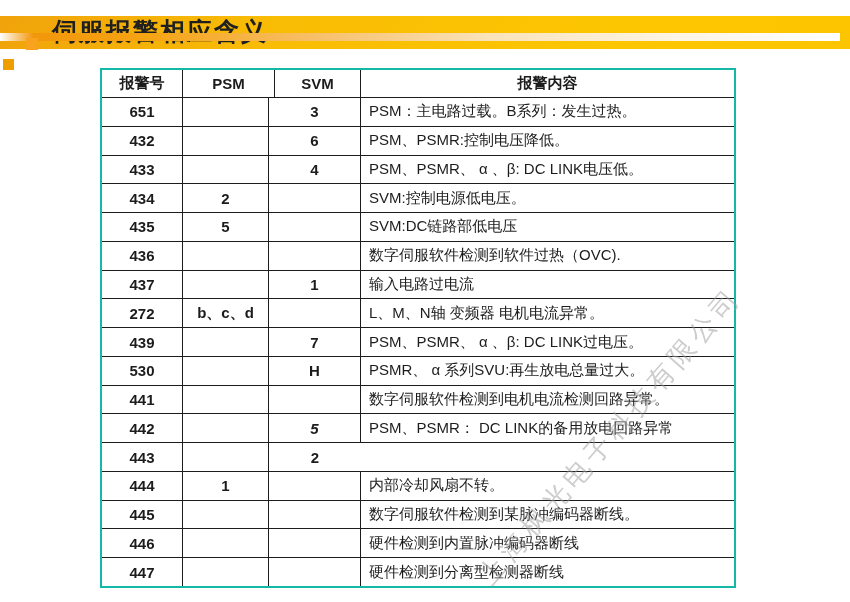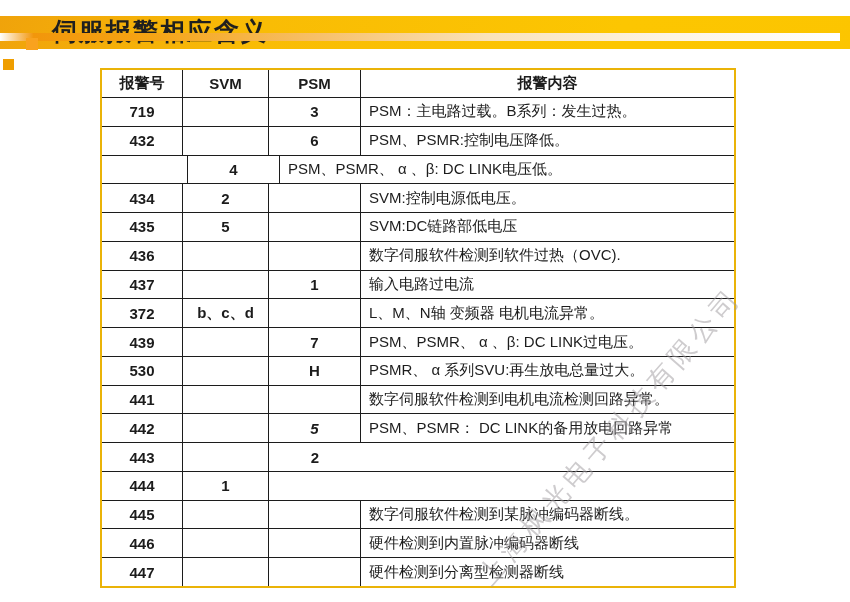--- a/index.html
+++ b/index.html
@@ -30,21 +30,21 @@
     position:absolute;left:26px;top:38px;width:12px;height:12px;
     background:#F9A21E;
   }
   .deco-square-2{
     position:absolute;left:3px;top:59px;width:11px;height:11px;
     background:#EF9E00;
   }
   
   .tbl{
     position:absolute;left:100px;top:68px;width:636px;height:520px;
-    border:2px solid #eab308;background:#ffffff;
+    border:2px solid #14b8a6;background:#ffffff;
     display:flex;flex-direction:column;box-sizing:border-box;
   }
   .tr{display:flex;flex:1;border-bottom:1px solid #1c1c1c;min-height:0;}
   .tr:last-child{border-bottom:none;}
   .tr.head{flex:0 0 27px;}
   .td{
     display:flex;align-items:center;justify-content:center;
     border-right:1px solid #1c1c1c;box-sizing:border-box;
     font-size:15px;color:#1c1c1c;white-space:nowrap;overflow:hidden;
   }
@@ -72,38 +72,39 @@
 <div class="title-bar">
   <h1>伺服报警相应含义</h1>
 </div>
 <div class="accent-strip"></div>
 <div class="deco-square-1"></div>
 <div class="deco-square-2"></div>
 
 <div class="tbl">
   <div class="tr head">
     <div class="td c0">报警号</div>
+    <div class="td c2">PSM</div>
     <div class="td c1">SVM</div>
-    <div class="td c2">PSM</div>
     <div class="td c3">报警内容</div>
   </div>
 
 <div class="tr">
-      <div class="td c0 num">719</div>
+      <div class="td c0 num">651</div>
       <div class="td c1 val"></div>
       <div class="td c2 val">3</div>
       <div class="td c3">PSM：主电路过载。B系列：发生过热。</div>
     </div>
     <div class="tr">
       <div class="td c0 num">432</div>
       <div class="td c1 val"></div>
       <div class="td c2 val">6</div>
       <div class="td c3">PSM、PSMR:控制电压降低。</div>
     </div>
     <div class="tr">
+      <div class="td c0 num">433</div>
       <div class="td c1 val"></div>
       <div class="td c2 val">4</div>
       <div class="td c3">PSM、PSMR、 α 、β:  DC LINK电压低。</div>
     </div>
     <div class="tr">
       <div class="td c0 num">434</div>
       <div class="td c1 val">2</div>
       <div class="td c2 val"></div>
       <div class="td c3">SVM:控制电源低电压。</div>
     </div>
@@ -119,21 +120,21 @@
       <div class="td c2 val"></div>
       <div class="td c3">数字伺服软件检测到软件过热（OVC).</div>
     </div>
     <div class="tr">
       <div class="td c0 num">437</div>
       <div class="td c1 val"></div>
       <div class="td c2 val">1</div>
       <div class="td c3">输入电路过电流</div>
     </div>
     <div class="tr">
-      <div class="td c0 num">372</div>
+      <div class="td c0 num">272</div>
       <div class="td c1 val">b、c、d</div>
       <div class="td c2 val"></div>
       <div class="td c3">L、M、N轴 变频器 电机电流异常。</div>
     </div>
     <div class="tr">
       <div class="td c0 num">439</div>
       <div class="td c1 val"></div>
       <div class="td c2 val">7</div>
       <div class="td c3">PSM、PSMR、 α 、β:  DC LINK过电压。</div>
     </div>
@@ -157,20 +158,21 @@
     </div>
     <div class="tr">
       <div class="td c0 num">443</div>
       <div class="td c1 val"></div>
       <div class="td c2 val">2</div>
     </div>
     <div class="tr">
       <div class="td c0 num">444</div>
       <div class="td c1 val">1</div>
       <div class="td c2 val"></div>
+      <div class="td c3">内部冷却风扇不转。</div>
     </div>
     <div class="tr">
       <div class="td c0 num">445</div>
       <div class="td c1 val"></div>
       <div class="td c2 val"></div>
       <div class="td c3">数字伺服软件检测到某脉冲编码器断线。</div>
     </div>
     <div class="tr">
       <div class="td c0 num">446</div>
       <div class="td c1 val"></div>

